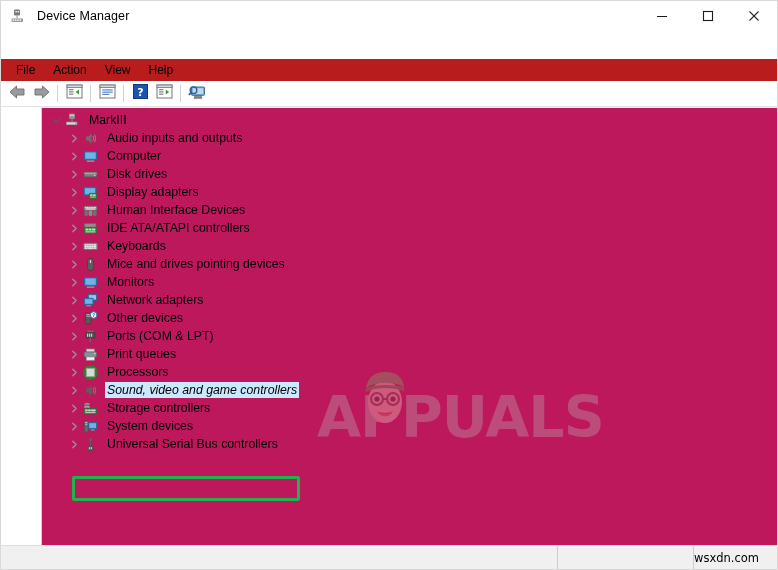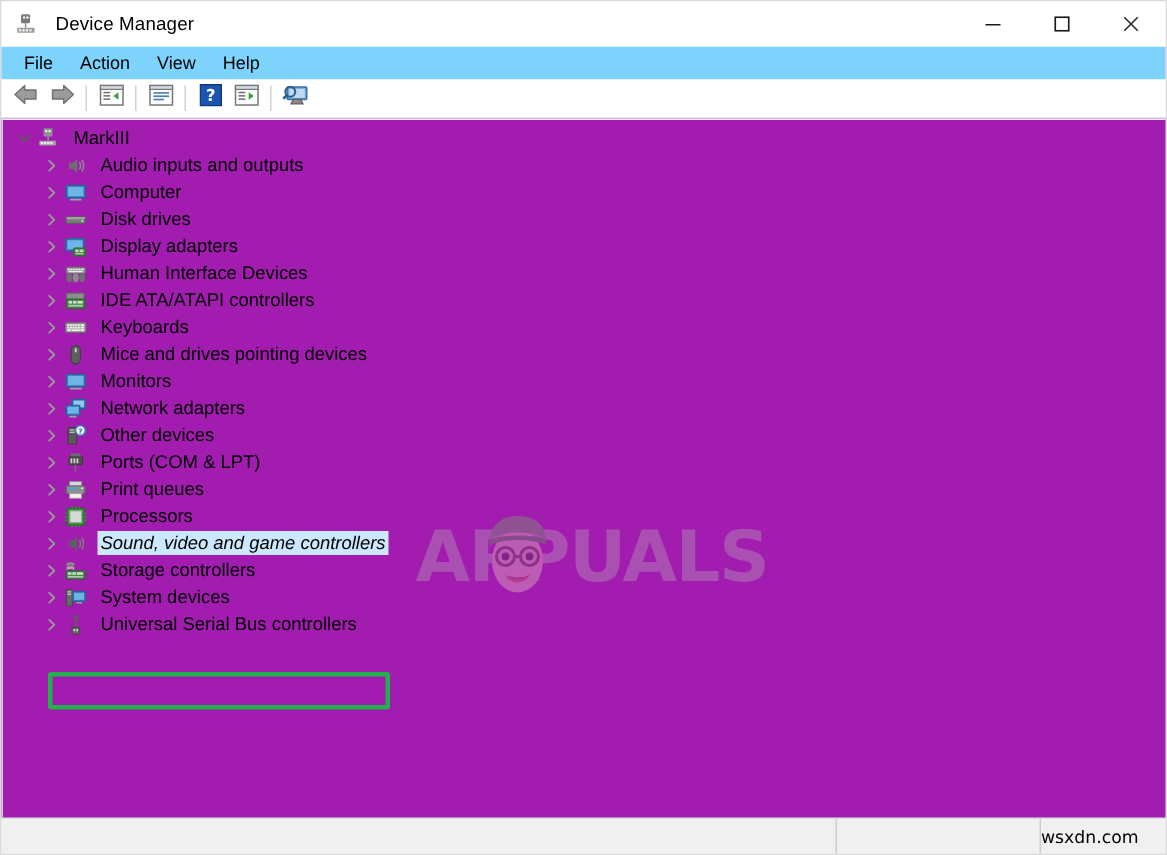--- a/index.html
+++ b/index.html
@@ -34,22 +34,23 @@
     width: 46px; height: 30px;
     display: flex; align-items: center; justify-content: center;
     background: transparent;
   }
   .winbtn svg { display: block; }
 
   
   #menubar {
     height: 22px; flex: none;
     display: flex; align-items: center;
-    background: #7dd3fc;
+    background: #b91c1c;
     padding-left: 6px;
+    margin-top: 28px;
   }
   .menu-item {
     font-size: 12px; color: #000;
     padding: 2px 9px;
     white-space: nowrap;
   }
 
   
   #toolbar {
     height: 26px; flex: none;
@@ -64,24 +65,25 @@
   }
   .tb-sep {
     width: 1px; height: 17px; background: #d2d2d2;
     margin: 0 4px;
   }
 
   
   #pane {
     position: relative;
     flex: 1 1 auto;
-    background: #a21caf;
+    background: #be185d;
     border-left: 1px solid #cfcfcf;
     border-top: 1px solid #e9e9e9;
     overflow: hidden;
+    margin-left: 40px;
   }
   #tree { position: relative; padding-top: 3px; }
   .row {
     height: 18px;
     display: flex; align-items: center;
     position: relative;
     white-space: nowrap;
   }
   .chev {
     width: 16px; height: 18px; flex: none;
@@ -115,24 +117,24 @@
 
   
   #watermark {
     position: absolute;
     left: 275px; top: 258px;
     width: 220px; height: 62px;
     pointer-events: none;
     opacity: .33;
   }
   #watermark .wm-text {
-    position: absolute; left: 0; top: 6px;
+    position: absolute; left: 0; top: 18px;
     font-family: "DejaVu Sans", sans-serif;
     font-weight: bold;
-    font-size: 47px;
+    font-size: 57px;
     letter-spacing: -1px;
     color: #b9b9b9;
   }
   #wm-logo { position: absolute; left: 39px; top: 0px; }
 
   
   #statusbar {
     height: 24px; flex: none;
     display: flex; align-items: stretch;
     background: #f0f0f0;

